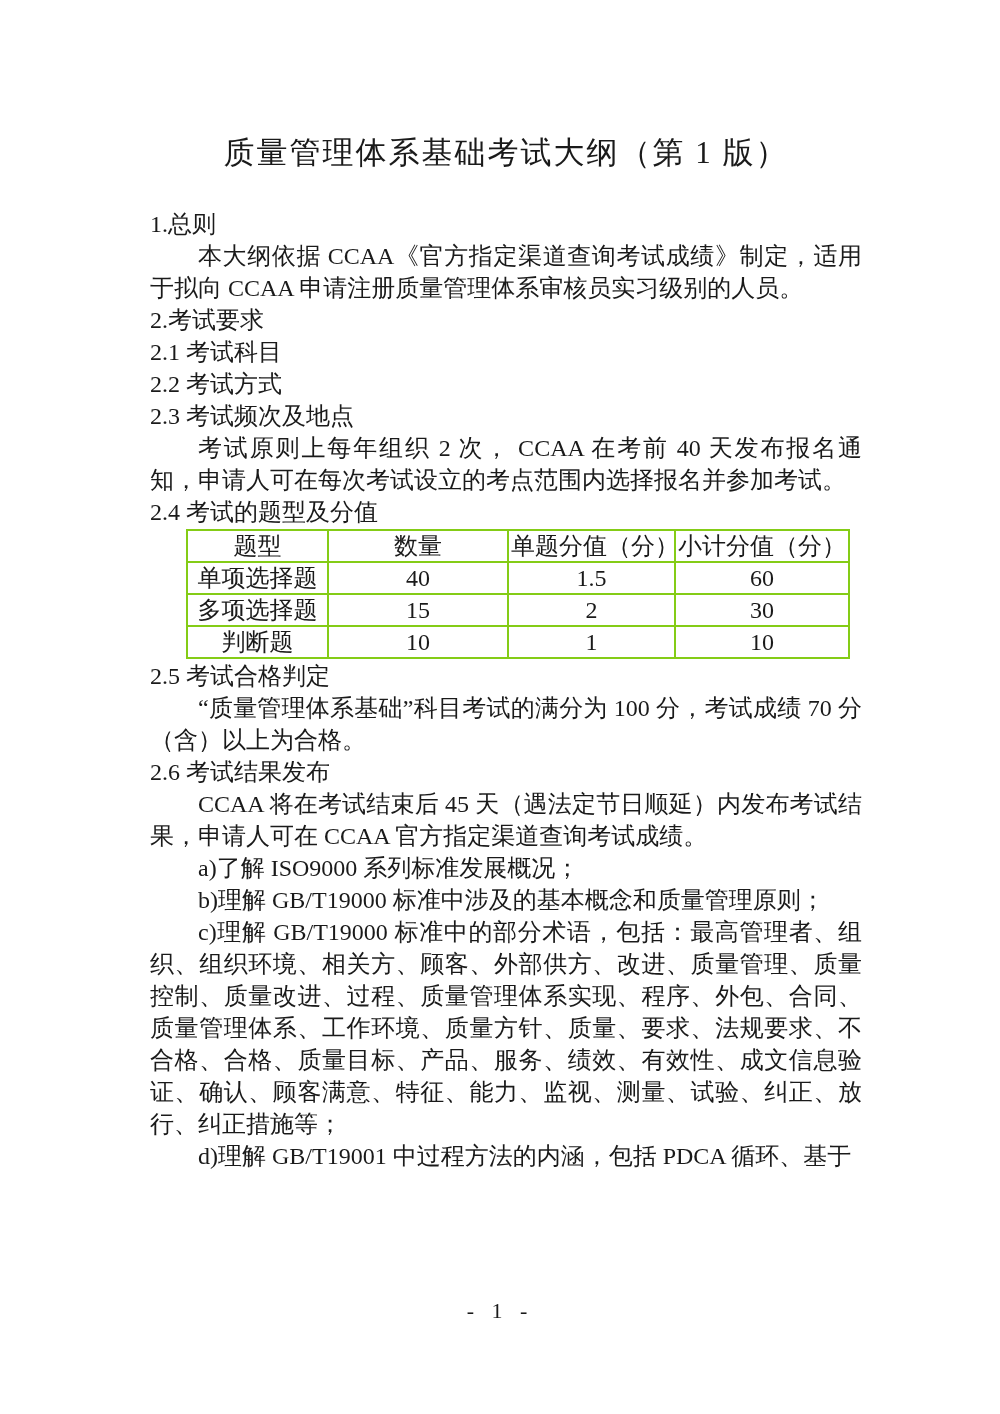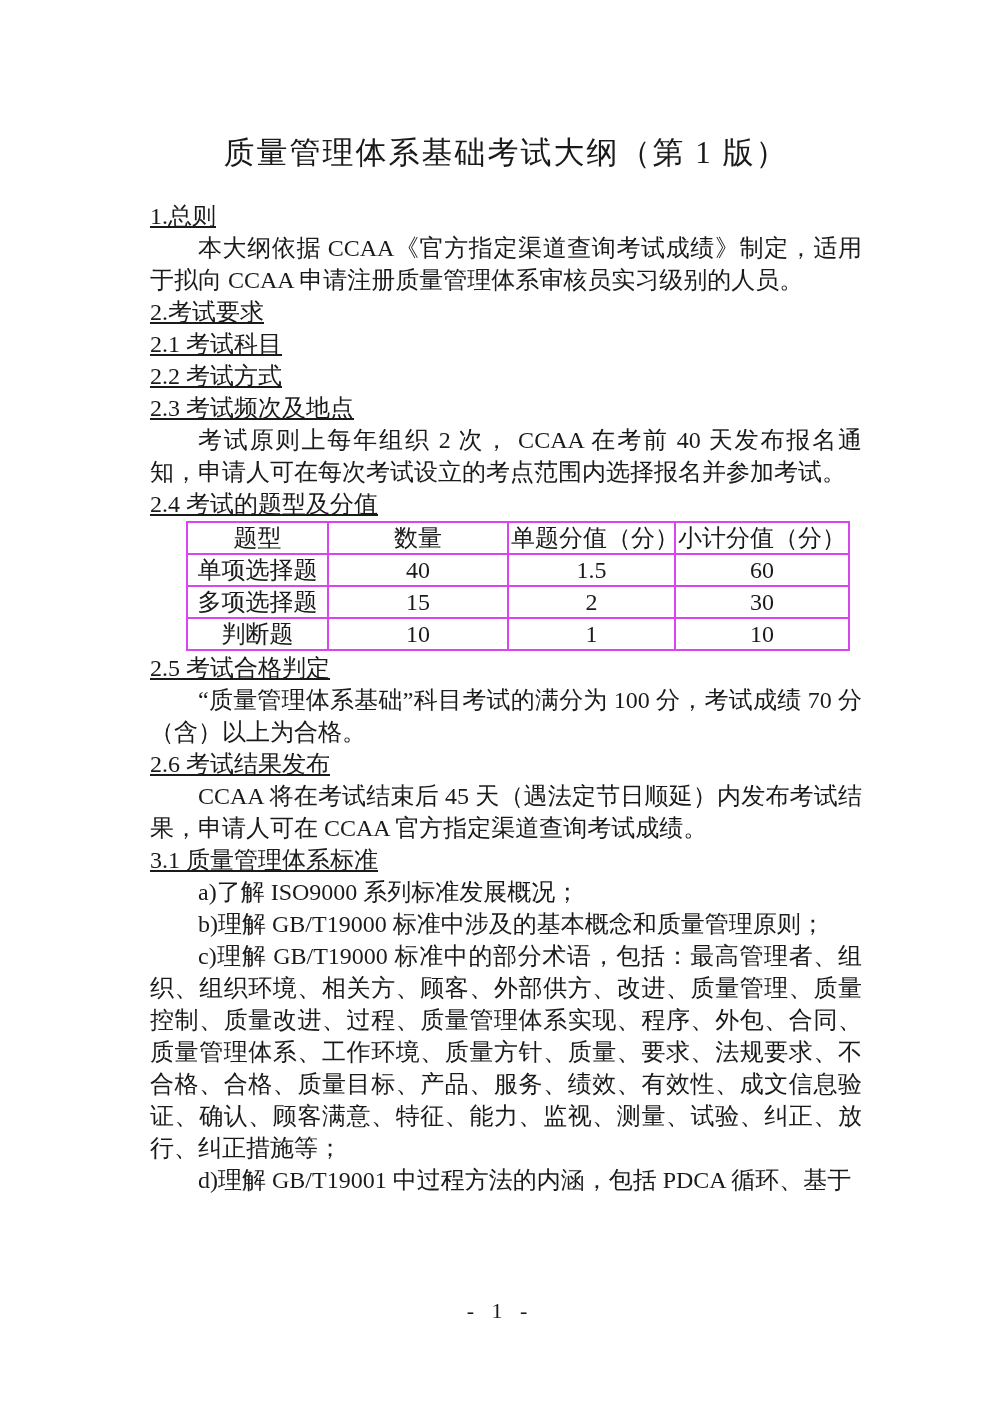--- a/index.html
+++ b/index.html
@@ -15,47 +15,46 @@
     color: #1a1a1a;
     font-family: "Liberation Serif", "DejaVu Serif", serif;
     box-sizing: border-box;
     padding: 132px 138px 0 150px;
     overflow: hidden;
   }
   .doc-title {
     font-size: 31px;
     font-weight: normal;
     text-align: center;
-    margin: 0 0 26px 0;
+    margin: 0 0 34px 0;
     letter-spacing: 2px;
     white-space: nowrap;
   }
   .h {
     font-size: 24px;
     line-height: 32px;
     margin: 0;
     text-align: left;
-    text-decoration: underline;
   }
   .p {
     font-size: 24px;
     line-height: 32px;
     margin: 0;
     text-indent: 2em;
     text-align: justify;
   }
   .score-table {
     border-collapse: collapse;
     table-layout: fixed;
     width: 662px;
     margin: 1px 0 1px 36px;
     border: 2px solid #000;
   }
   .score-table th, .score-table td {
-    border: 2px solid #d946ef;
+    border: 2px solid #84cc16;
     font-size: 24px;
     font-weight: normal;
     text-align: center;
     height: 30px;
     padding: 0 2px;
     line-height: 30px;
     overflow: hidden;
     white-space: nowrap;
   }
   .footer {
@@ -116,21 +115,20 @@
         <td>1</td>
         <td>10</td>
       </tr>
     </tbody>
   </table>
 
   <p class="h">2.5 考试合格判定</p>
   <p class="p">“质量管理体系基础”科目考试的满分为 100 分，考试成绩 70 分（含）以上为合格。</p>
   <p class="h">2.6 考试结果发布</p>
   <p class="p">CCAA 将在考试结束后 45 天（遇法定节日顺延）内发布考试结果，申请人可在 CCAA 官方指定渠道查询考试成绩。</p>
-  <p class="h">3.1 质量管理体系标准</p>
   <p class="p">a)了解 ISO9000 系列标准发展概况；</p>
   <p class="p">b)理解 GB/T19000 标准中涉及的基本概念和质量管理原则；</p>
   <p class="p">c)理解 GB/T19000 标准中的部分术语，包括：最高管理者、组织、组织环境、相关方、顾客、外部供方、改进、质量管理、质量控制、质量改进、过程、质量管理体系实现、程序、外包、合同、质量管理体系、工作环境、质量方针、质量、要求、法规要求、不合格、合格、质量目标、产品、服务、绩效、有效性、成文信息验证、确认、顾客满意、特征、能力、监视、测量、试验、纠正、放行、纠正措施等；</p>
   <p class="p">d)理解 GB/T19001 中过程方法的内涵，包括 PDCA 循环、基于</p>
 
   <div class="footer">- 1 -</div>
 
 </div>
 
 </body></html>

